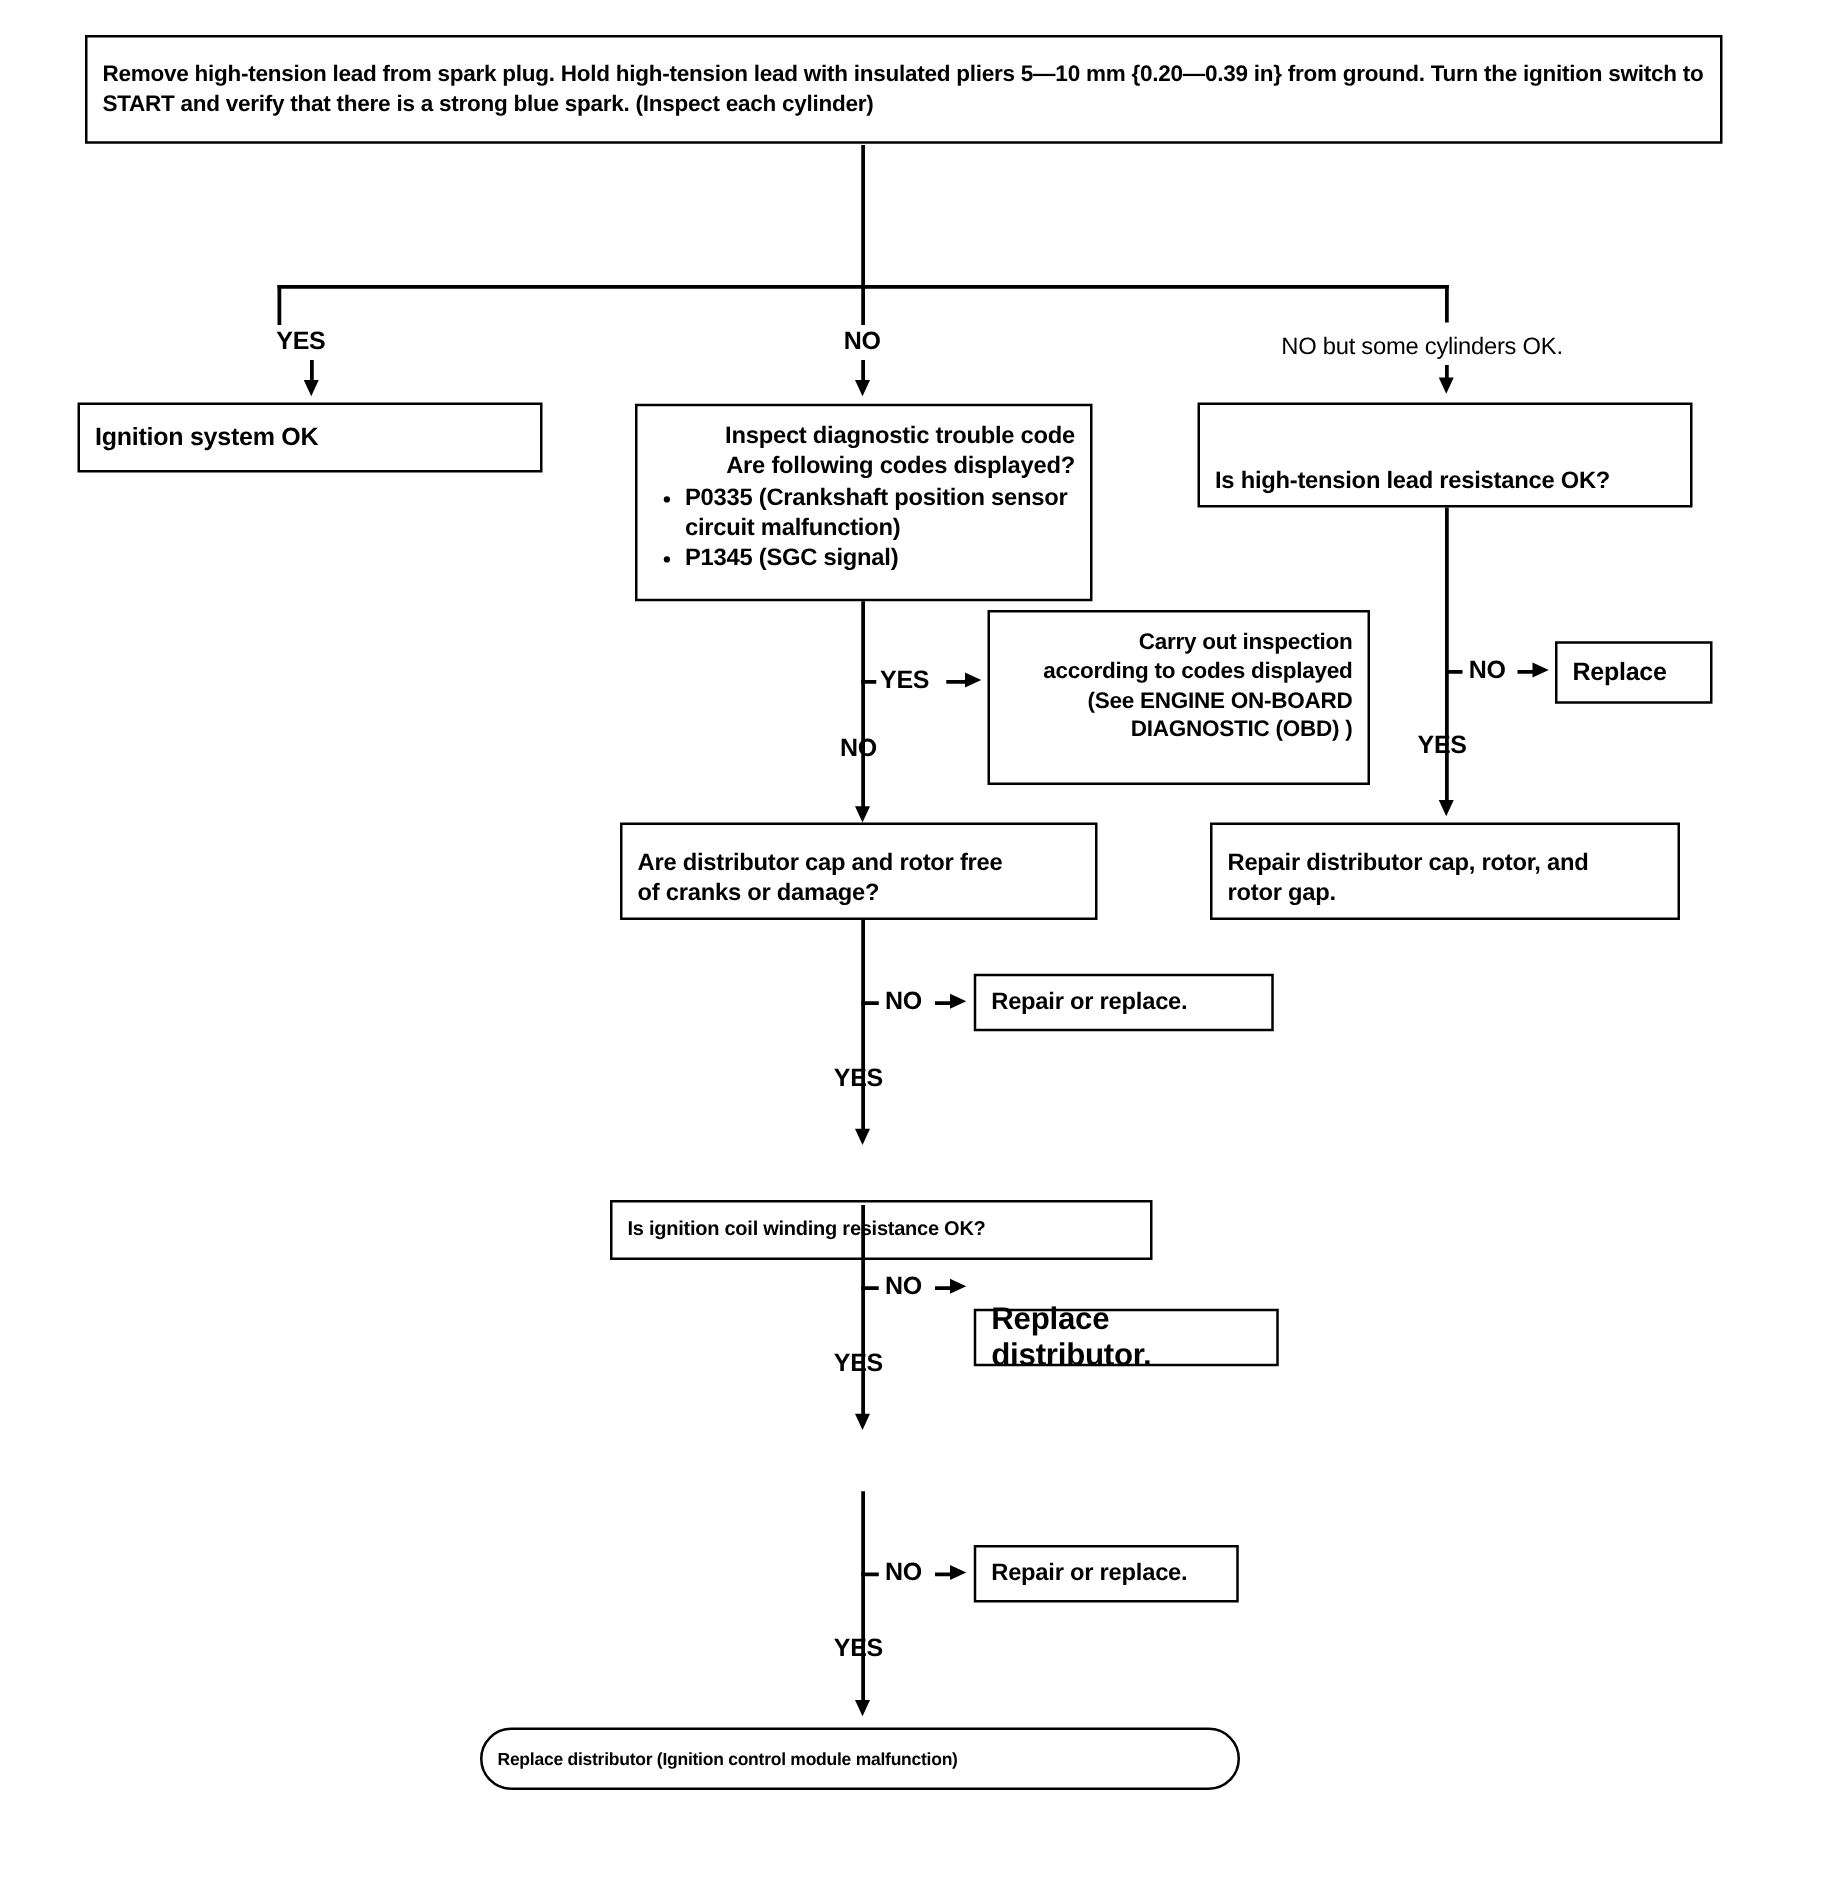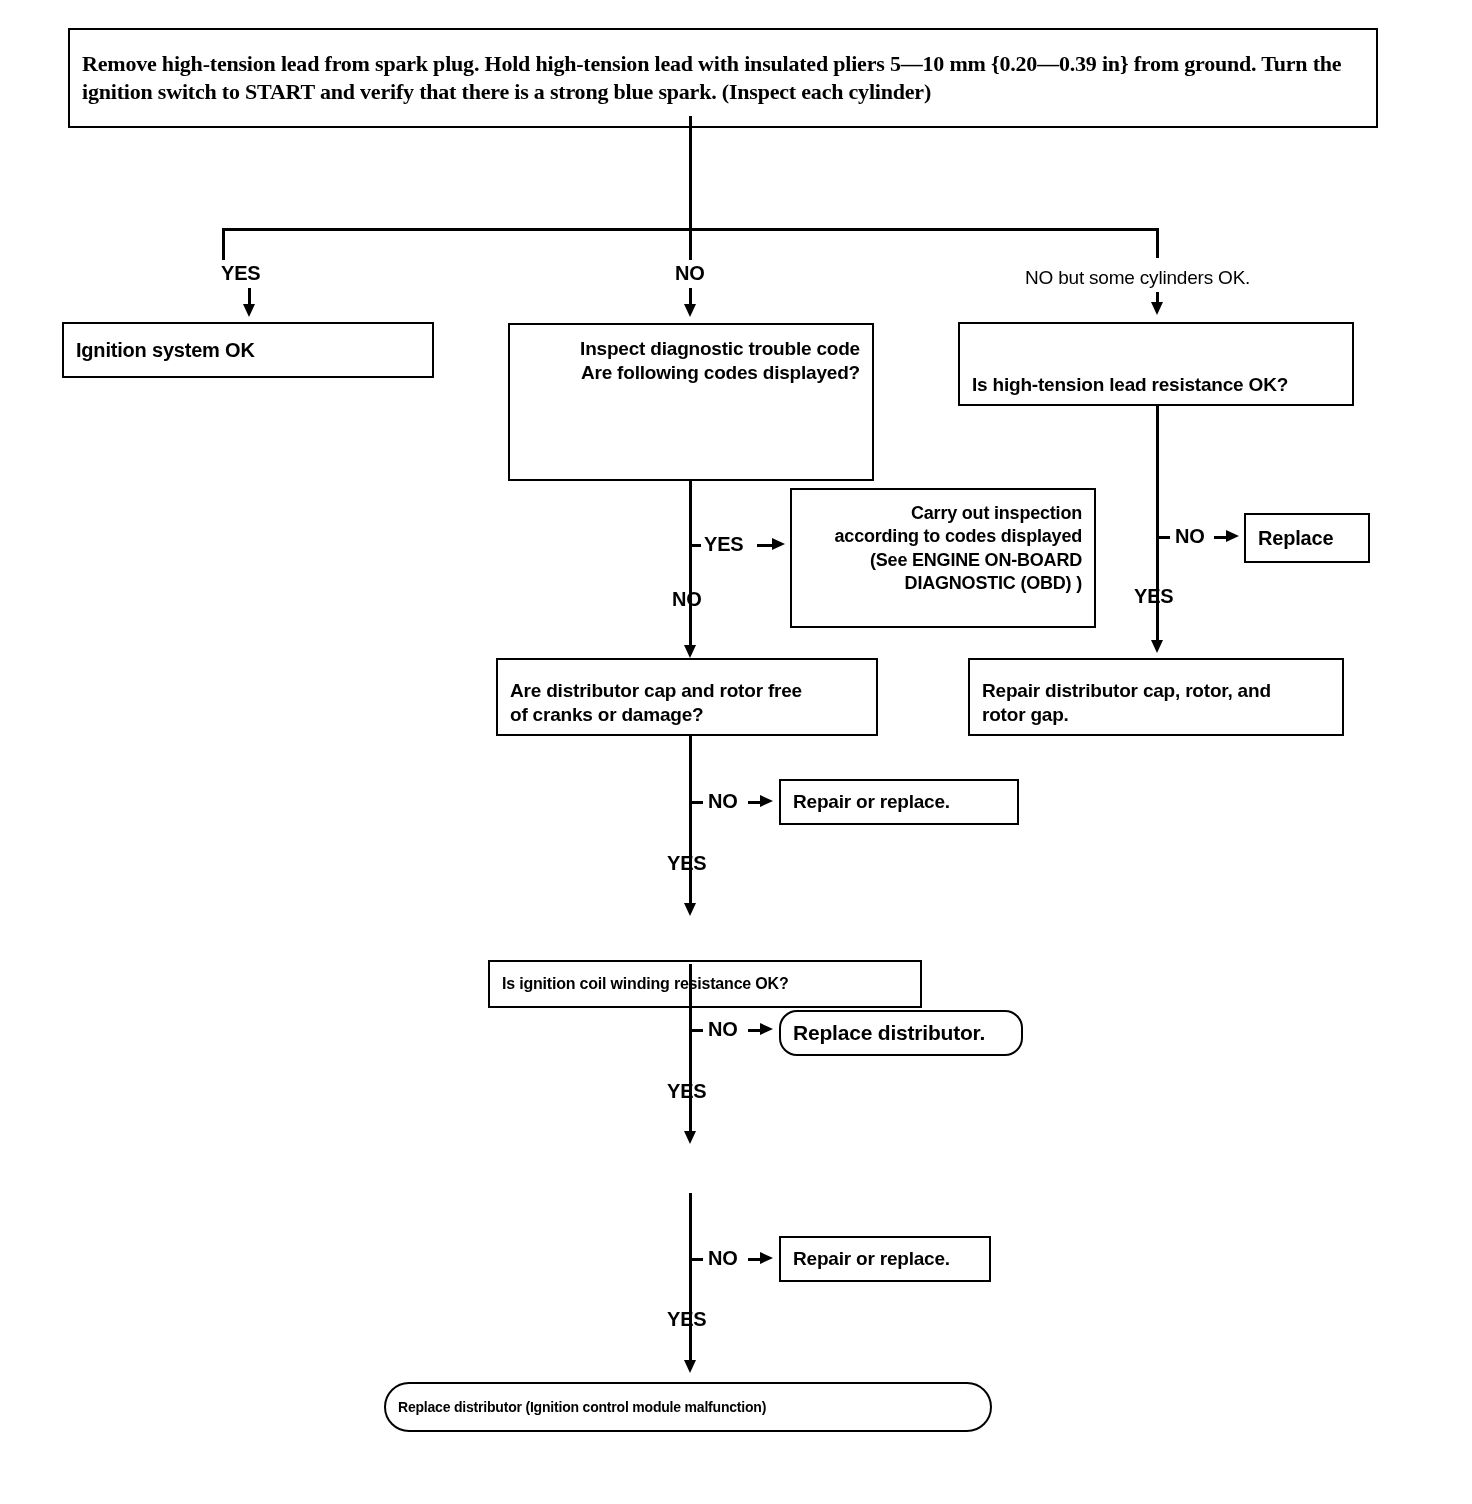--- a/index.html
+++ b/index.html
@@ -81,21 +81,21 @@
   }
   .para {
     line-height: 1.28;
   }
 </style>
 </head>
 <body>
 
 <div id="canvas">
 
-  <div class="box" style="left:68px; top:28px; width:1310px; height:100px; font-size:22px;font-family:Liberation Serif, serif;">
+  <div class="box" style="left:68px; top:28px; width:1310px; height:87px; font-size:18px;">
     <span class="txt para">Remove high-tension lead from spark plug. Hold high-tension lead with insulated pliers 5—10 mm {0.20—0.39 in} from ground. Turn the ignition switch to START and verify that there is a strong blue spark. (Inspect each cylinder)</span>
   </div>
 
   <div class="vline" style="left:689px; top:116px; height:114px;"></div>
 
   <div class="hline" style="left:222px; top:228px; width:937px;"></div>
 
   <div class="vline" style="left:222px; top:228px; height:32px;"></div>
   <div class="lbl" style="left:221px; top:262px; font-size:20px;">YES</div>
   <div class="vline" style="left:248px; top:288px; height:18px;"></div>
@@ -111,20 +111,24 @@
   <div class="vline" style="left:1156px; top:292px; height:12px;"></div>
   <div class="arrow-down" style="left:1151px; top:302px;"></div>
 
   <div class="box" style="left:62px; top:322px; width:372px; height:56px; font-size:20px;">
     <span class="txt">Ignition system OK</span>
   </div>
 
   <div class="box top-aligned" style="left:508px; top:323px; width:366px; height:158px; font-size:19px; flex-direction:column;">
     <span style="line-height:1.28;">Inspect diagnostic trouble code</span>
     <span style="line-height:1.28;">Are following codes displayed?</span>
+    <ul class="bullets" style="line-height:1.26; margin-top:1px;">
+      <li>P0335 (Crankshaft position sensor circuit malfunction)</li>
+      <li>P1345 (SGC signal)</li>
+    </ul>
   </div>
 
   <div class="box top-aligned" style="left:958px; top:322px; width:396px; height:84px; font-size:19px;">
     <span class="txt" style="line-height:1.3;">Is high-tension lead resistance OK?</span>
   </div>
 
   <div class="vline" style="left:689px; top:481px; height:171px;"></div>
   <div class="arrow-down" style="left:684px; top:645px;"></div>
 
   <div class="hline" style="left:689px; top:544px; width:12px;"></div>
@@ -186,21 +190,21 @@
   <div class="vline" style="left:689px; top:964px; height:176px;"></div>
   <div class="arrow-down" style="left:684px; top:1131px;"></div>
 
   <div class="hline" style="left:689px; top:1029px; width:14px;"></div>
   <div class="lbl" style="left:708px; top:1018px; font-size:20px;">NO</div>
   <div class="hline" style="left:748px; top:1029px; width:14px;"></div>
   <div class="arrow-right" style="left:760px; top:1023px;"></div>
 
   <div class="lbl" style="left:667px; top:1080px; font-size:20px;">YES</div>
 
-  <div class="box" style="left:779px; top:1010px; width:244px; height:46px; font-size:21px;border-radius:18px;">
+  <div class="box" style="left:779px; top:1047px; width:244px; height:46px; font-size:25px;">
     <span class="txt">Replace distributor.</span>
   </div>
 
 
   <div class="vline" style="left:689px; top:1193px; height:176px;"></div>
   <div class="arrow-down" style="left:684px; top:1360px;"></div>
 
   <div class="hline" style="left:689px; top:1258px; width:14px;"></div>
   <div class="lbl" style="left:708px; top:1247px; font-size:20px;">NO</div>
   <div class="hline" style="left:748px; top:1258px; width:14px;"></div>

